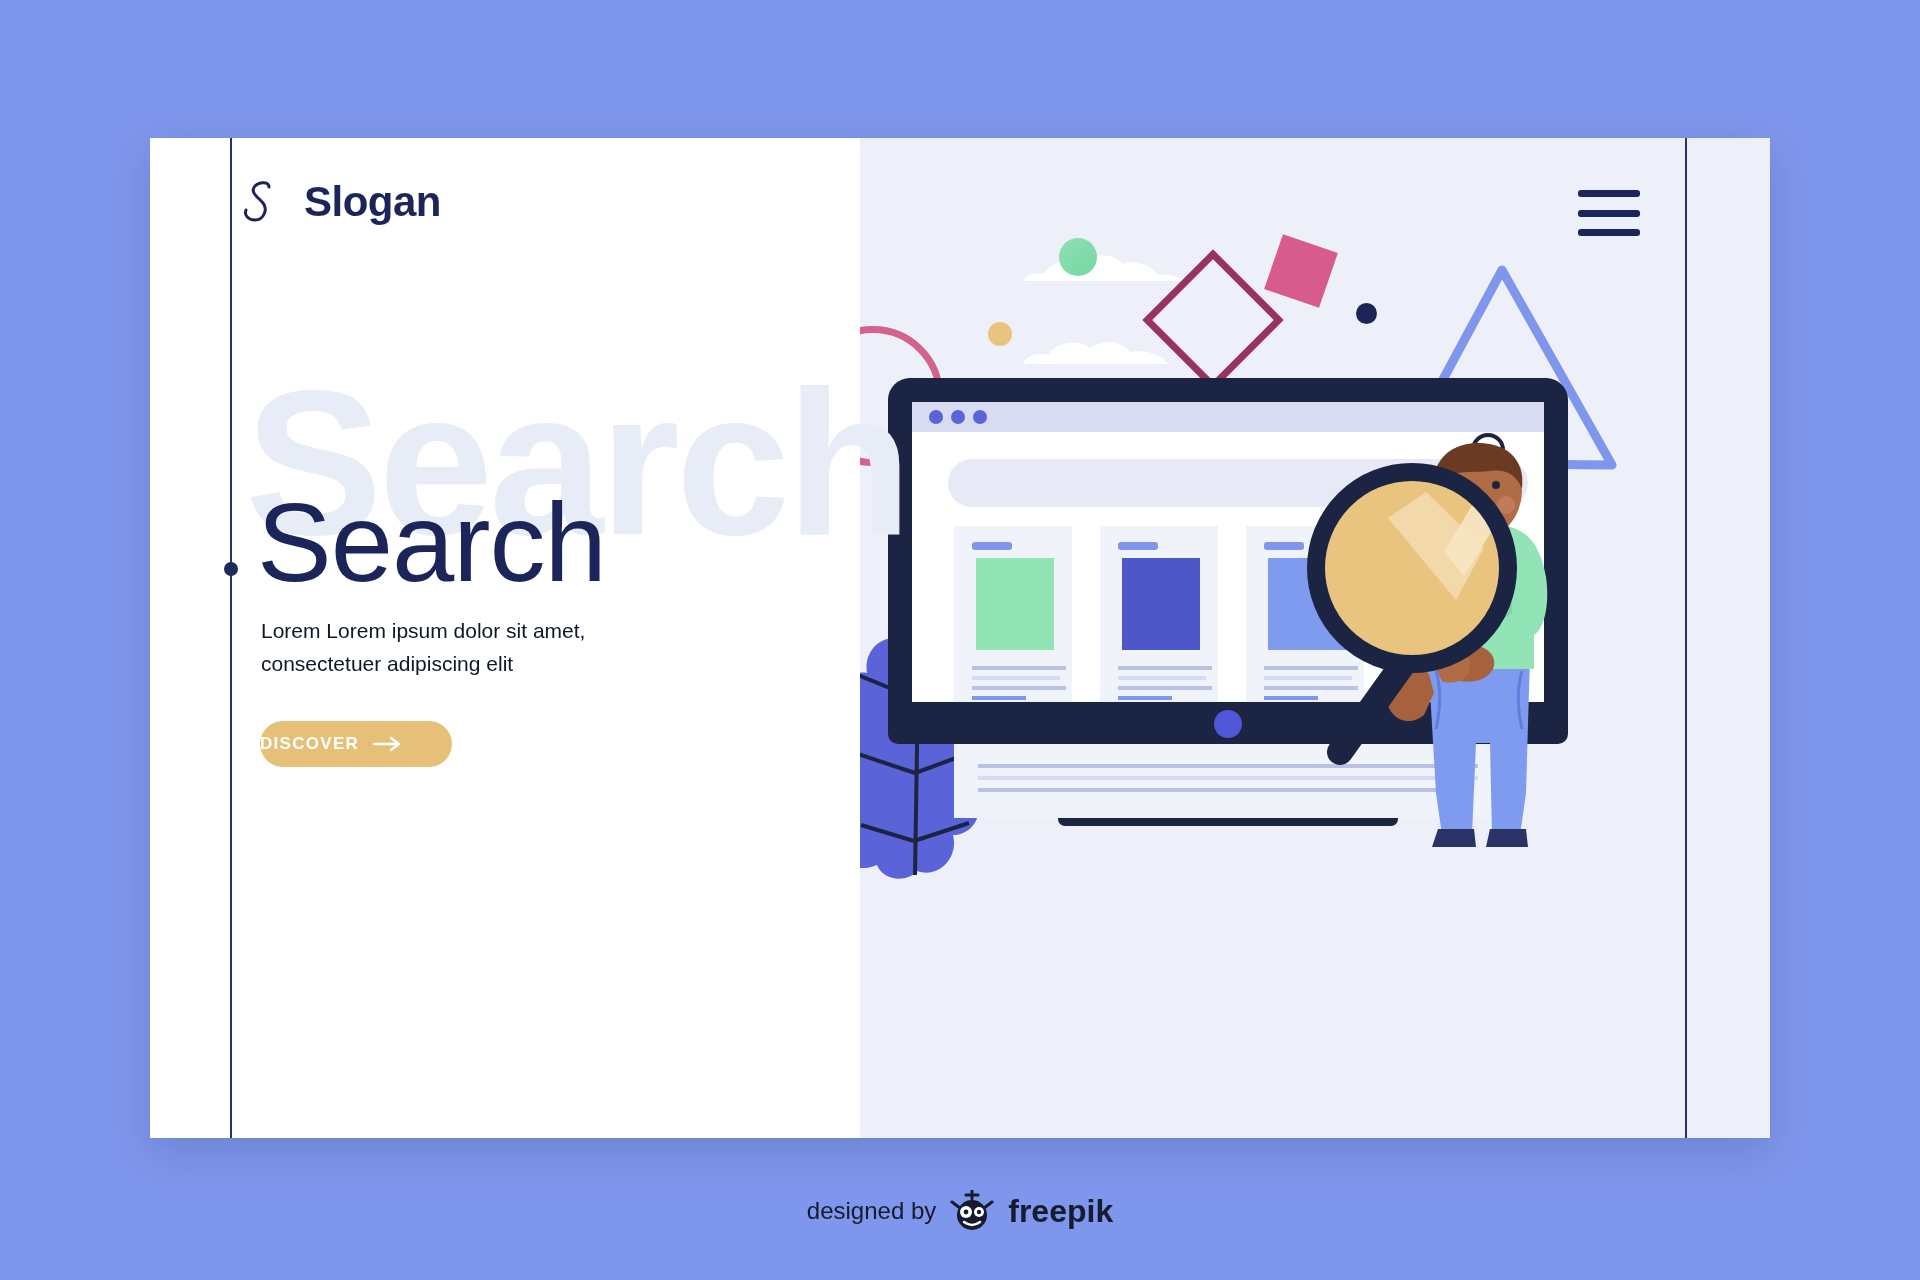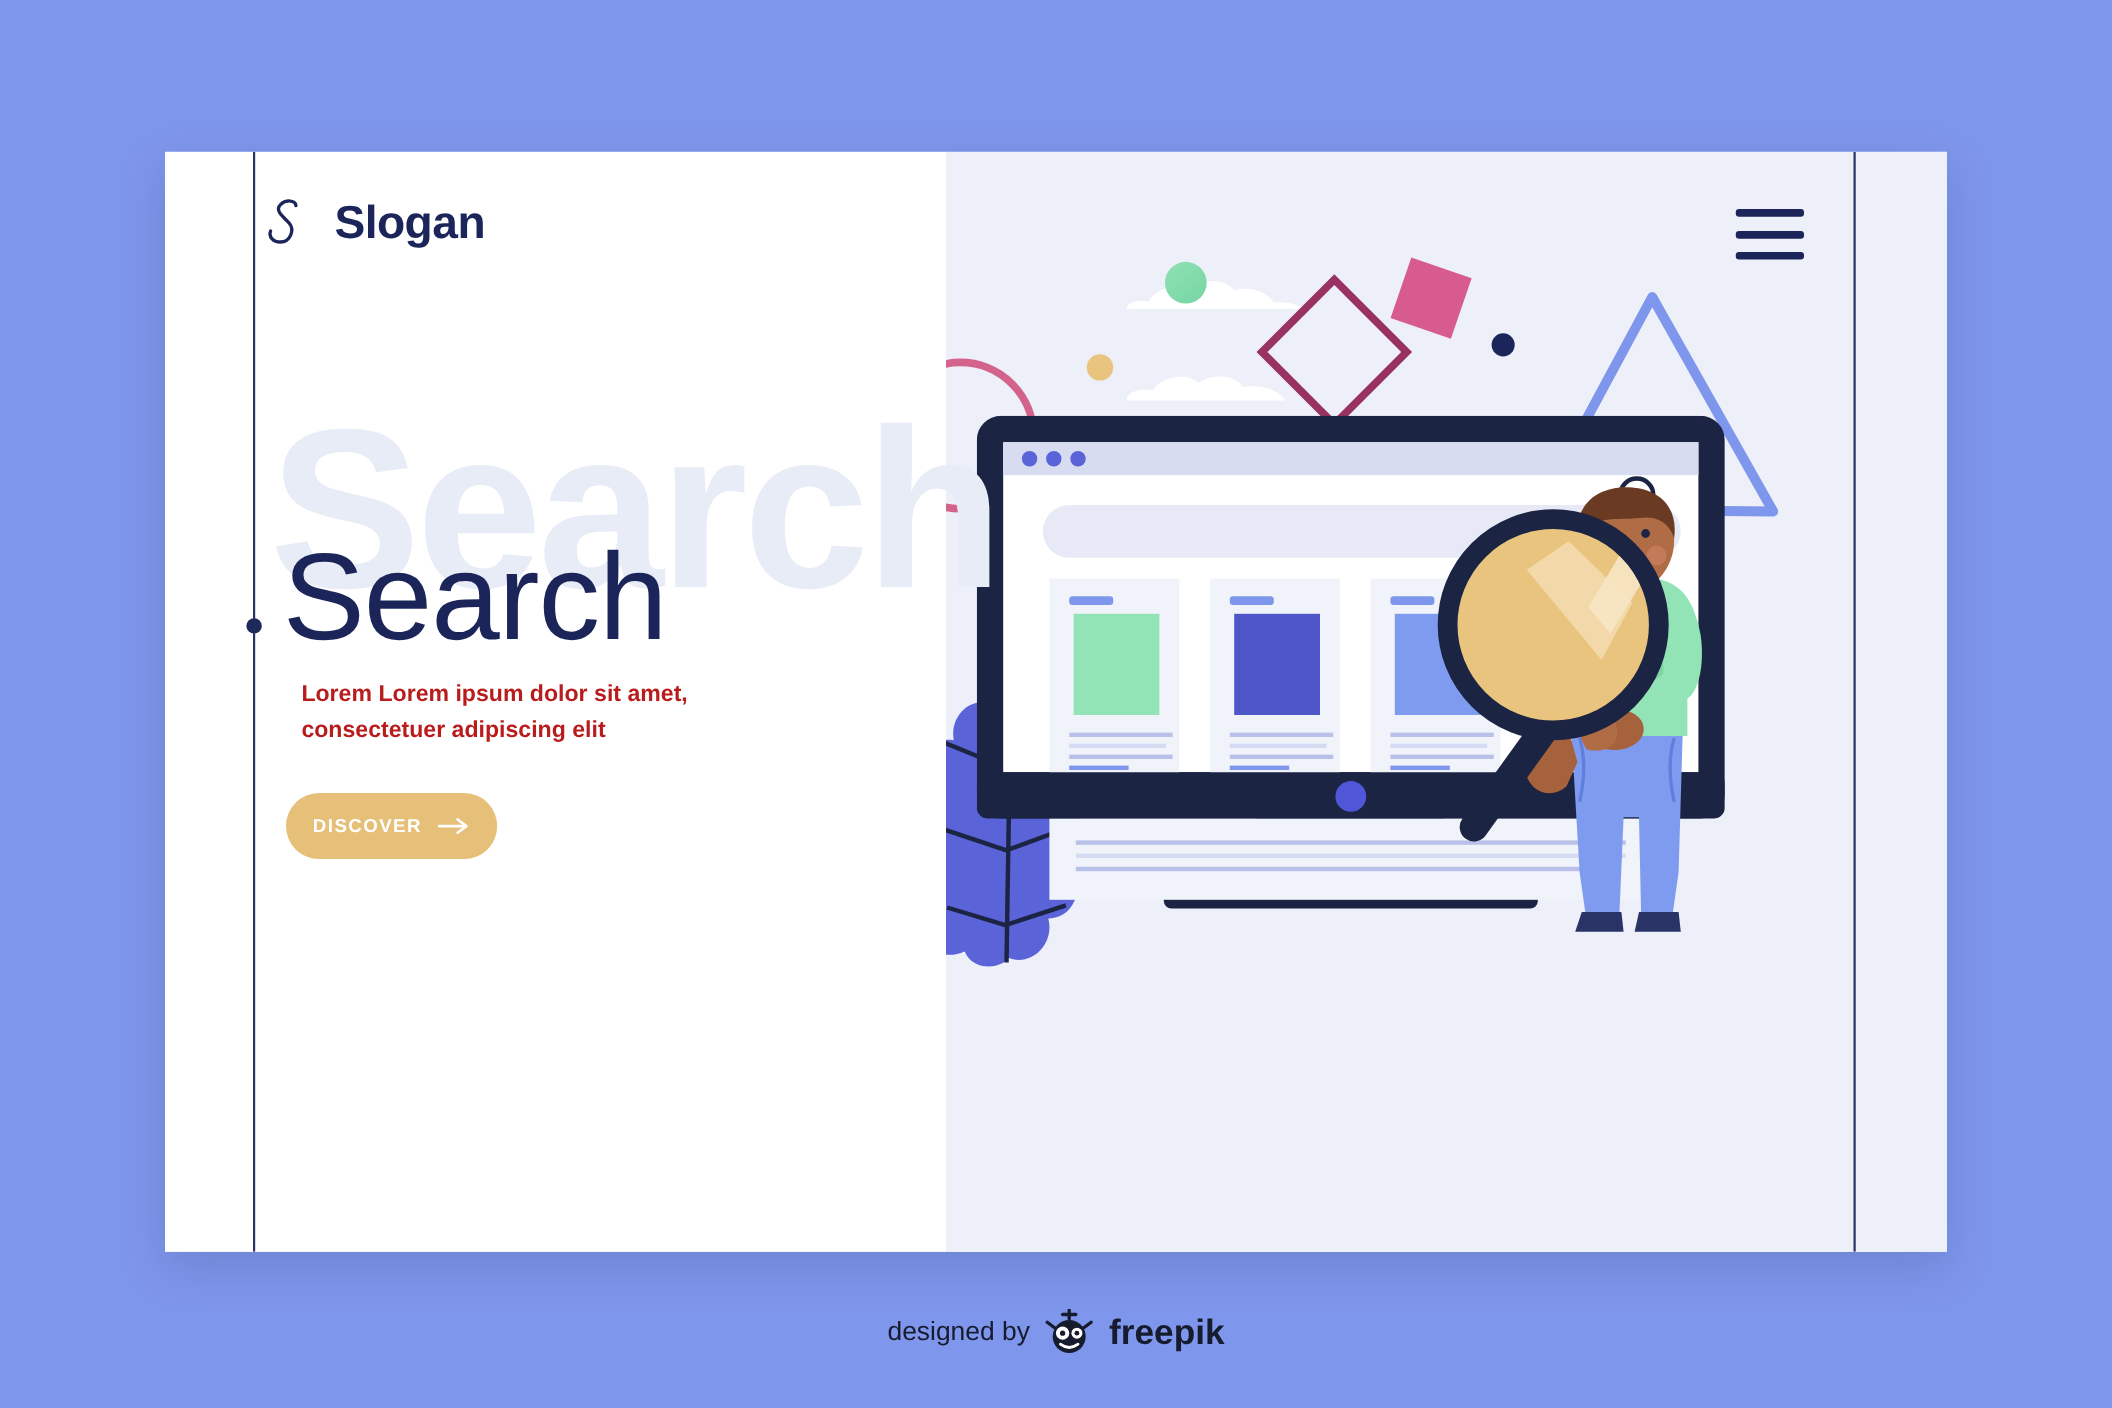--- a/index.html
+++ b/index.html
@@ -67,29 +67,29 @@
     font-size:206px; font-weight:bold; color:#e8ecf6;
     letter-spacing:-4px; line-height:1; white-space:nowrap;
     user-select:none;
   }
   #headline{
     position:absolute; left:107px; top:345px;
     font-size:112px; font-weight:300; color:#1b2559;
     line-height:1.07; letter-spacing:-1px;
   }
   #subtext{
-    position:absolute; left:124px; top:477px;
+    position:absolute; left:111px; top:477px;
     width:360px;
-    font-size:21px; line-height:1.55; color:#b91c1c; font-weight:700;
+    font-size:21px; line-height:1.55; color:#0f172a; font-weight:400;
   }
   #discover-button{
     position:absolute; left:110px; top:583px;
-    width:192px; height:60px; border:none;
+    width:192px; height:46px; border:none;
     border-radius:32px; background:#e6bf78; cursor:pointer;
-    display:flex; align-items:center; justify-content:center; gap:14px;
+    display:flex; align-items:center; justify-content:flex-start; gap:14px;
   }
   #discover-button .lbl{
     color:#ffffff; font-size:17px; font-weight:bold; letter-spacing:1.3px;
   }
   #discover-button .arw{ display:block; }
 
   
   #scene{ position:absolute; left:710px; top:0; right:0; height:100%; overflow:hidden; }
   #scene > *{ position:absolute; }
 

